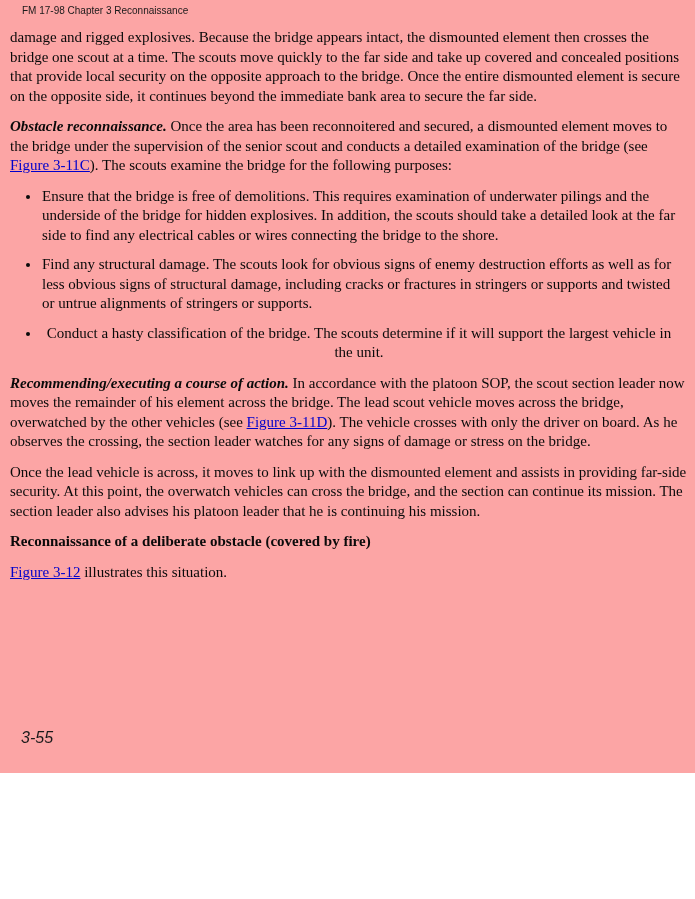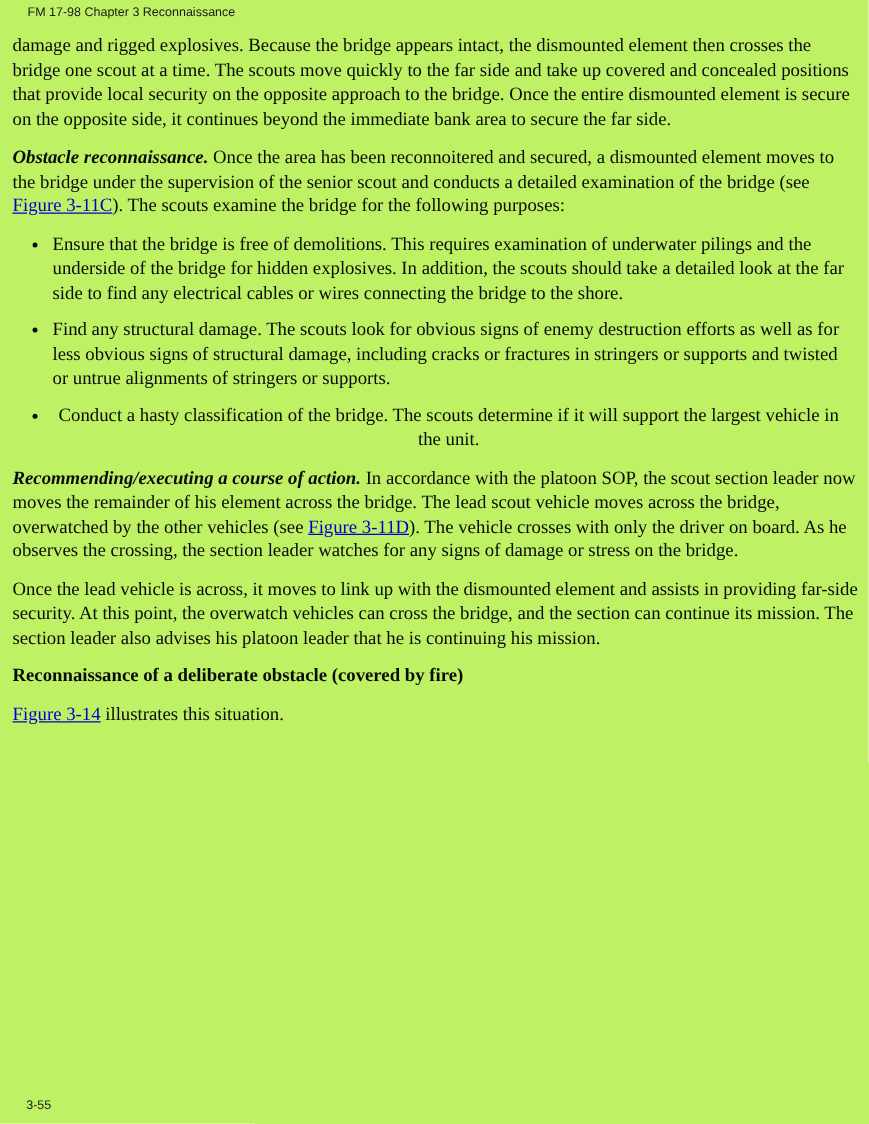--- a/index.html
+++ b/index.html
@@ -3,22 +3,22 @@
 <meta charset="utf-8">
 <style>
   html, body {
     margin: 0;
     padding: 0;
     background: #ffffff;
   }
   .page {
     position: relative;
     width: 695px;
-    height: 899px;
-    background: #bef264;
+    height: 773px;
+    background: #fca5a5;
     overflow: hidden;
     color: #000000;
   }
   .page-header {
     position: absolute;
     top: 5px;
     left: 22px;
     font-family: "Liberation Sans", sans-serif;
     font-size: 10px;
     color: #1a1a1a;
@@ -57,24 +57,25 @@
   .run-b { font-weight: bold; }
   .section-heading { font-weight: bold; }
   a.doc-link {
     color: #0000cc;
     text-decoration: underline;
     cursor: pointer;
   }
   .page-footer {
     position: absolute;
     left: 21px;
-    bottom: 9px;
+    bottom: 26px;
     font-family: "Liberation Sans", sans-serif;
-    font-size: 10px;
+    font-size: 16px;
     color: #1a1a1a;
+    font-style: italic;
   }
 </style>
 </head>
 <body>
 
 <div class="page">
 
   <div class="page-header">FM 17-98 Chapter 3 Reconnaissance</div>
 
   <div class="page-body">
@@ -90,19 +91,19 @@
       </ul>
 
 
 
     <p><span class="run-bi">Recommending/executing a course of action.</span><span class="run"> In accordance with the platoon SOP, the scout section leader now moves the remainder of his element across the bridge. The lead scout vehicle moves across the bridge, overwatched by the other vehicles (see </span><a href="#" class="doc-link">Figure 3-11D</a><span class="run">). The vehicle crosses with only the driver on board. As he observes the crossing, the section leader watches for any signs of damage or stress on the bridge.</span></p>
 
     <p><span class="run">Once the lead vehicle is across, it moves to link up with the dismounted element and assists in providing far-side security. At this point, the overwatch vehicles can cross the bridge, and the section can continue its mission. The section leader also advises his platoon leader that he is continuing his mission.</span></p>
 
     <p class="section-heading"><span class="run-b">Reconnaissance of a deliberate obstacle (covered by fire)</span></p>
 
-    <p><a href="#" class="doc-link">Figure 3-14</a><span class="run"> illustrates this situation.</span></p>
+    <p><a href="#" class="doc-link">Figure 3-12</a><span class="run"> illustrates this situation.</span></p>
 
   </div>
 
   <div class="page-footer">3-55</div>
 
 </div>
 
 </body></html>

